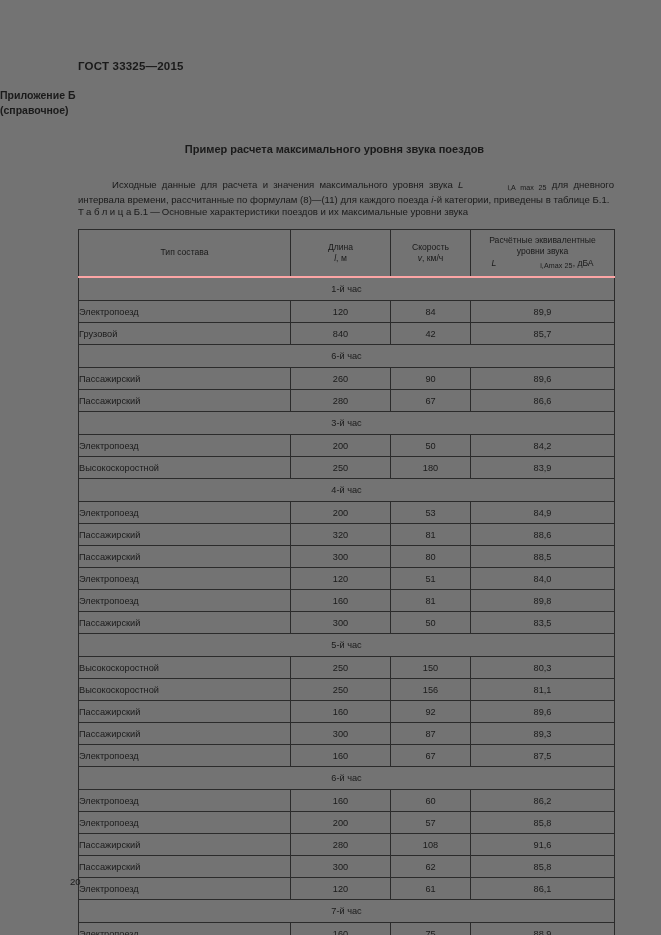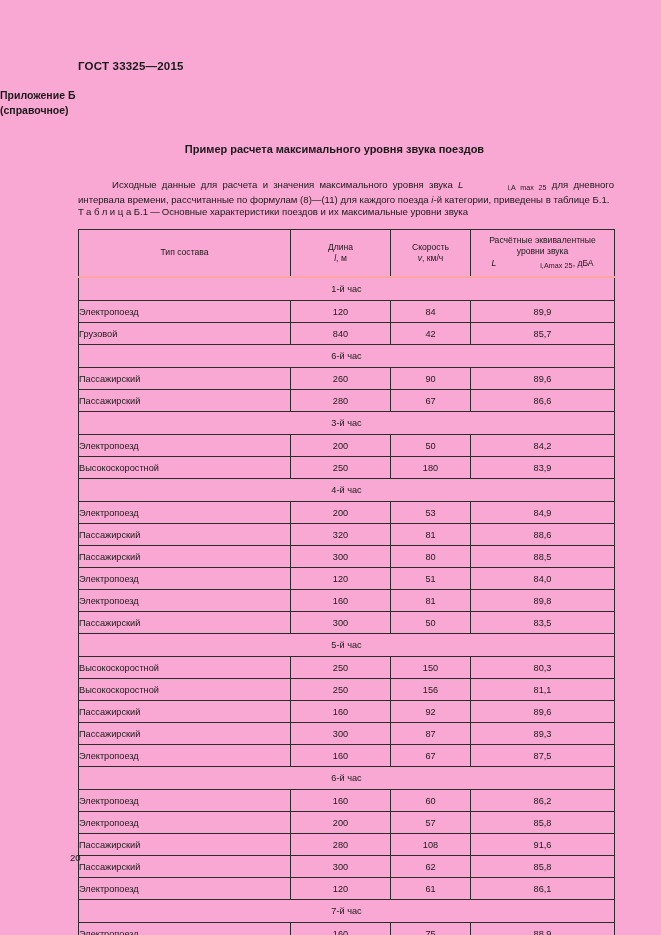--- a/index.html
+++ b/index.html
@@ -8,21 +8,21 @@
     background: #ffffff;
   }
   body {
     font-family: "Liberation Sans", sans-serif;
     color: #1a1a1a;
   }
   .page {
     position: relative;
     width: 661px;
     height: 935px;
-    background: #f9a8d4;
+    background: #737373;
     overflow: hidden;
     box-sizing: border-box;
   }
 
   
   .running-head {
     position: absolute;
     left: 78px;
     top: 60px;
     font-size: 11.5px;
@@ -149,21 +149,21 @@
     padding-left: 12px;
   }
   td.num {
     text-align: center;
   }
 
   
   .folio {
     position: absolute;
     left: 70px;
-    top: 852px;
+    top: 876px;
     font-size: 9.6px;
   }
 </style>
 </head>
 <body>
 
 <div class="page">
 
   <div class="running-head">ГОСТ 33325—2015</div>
 

